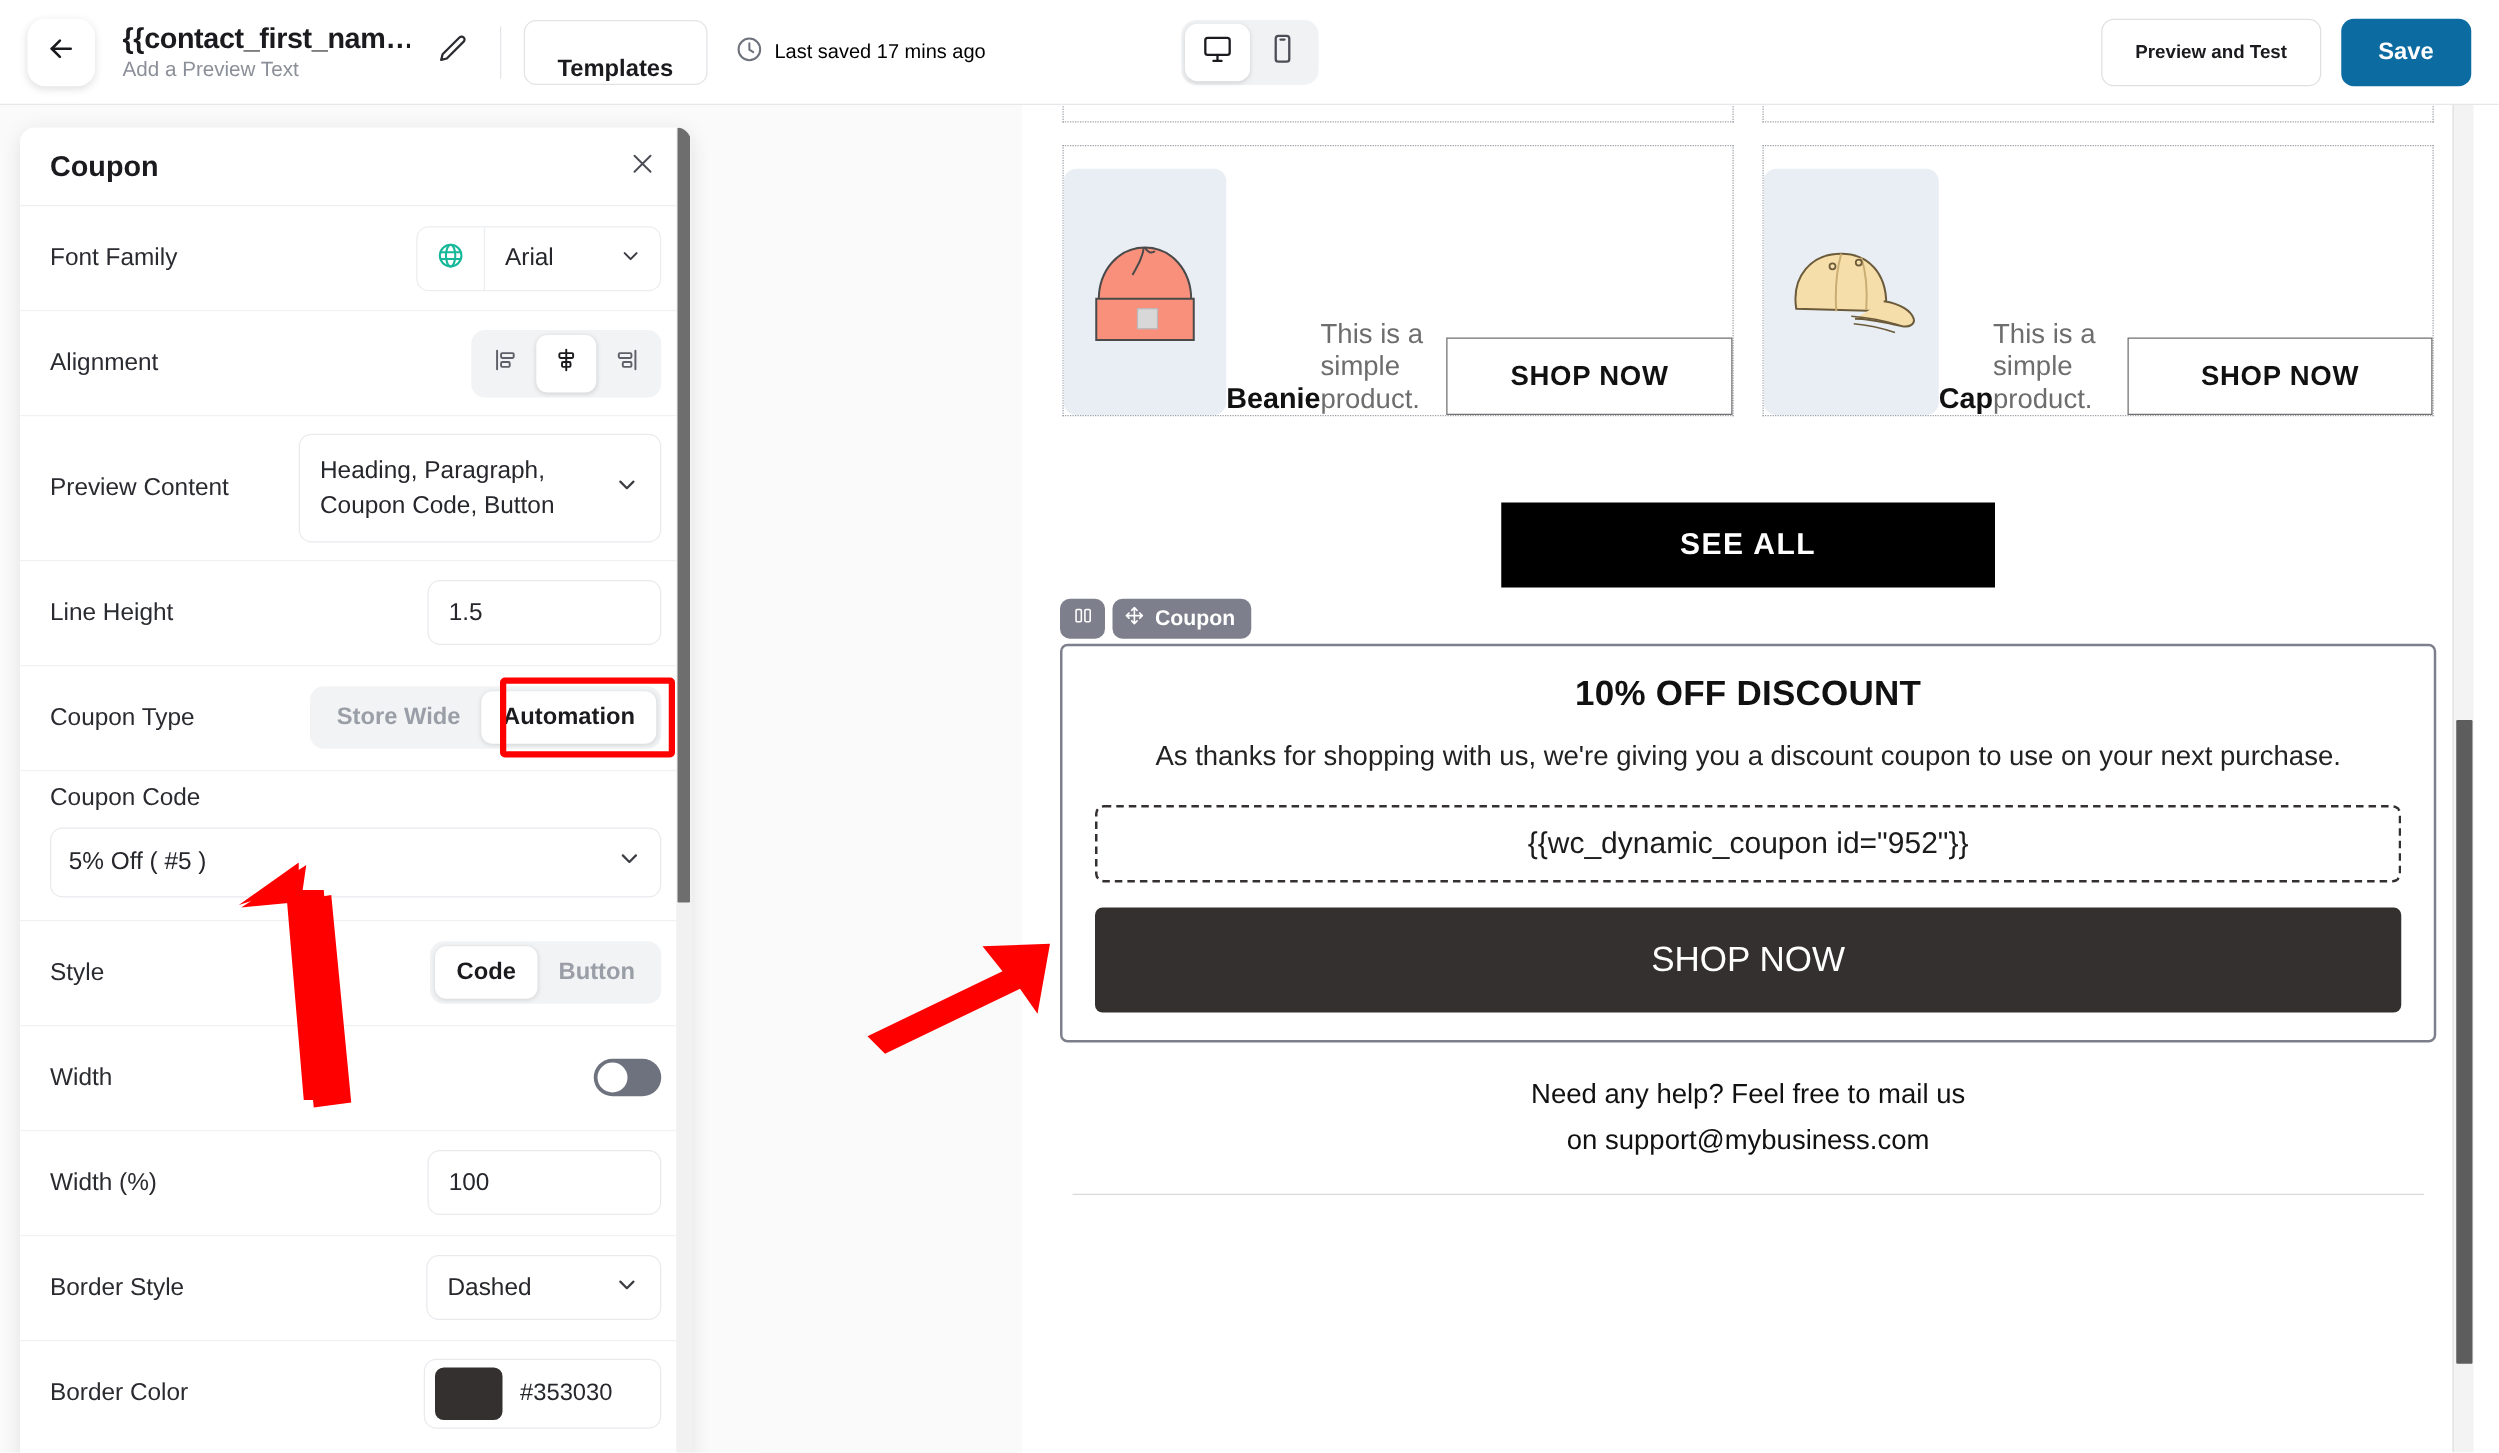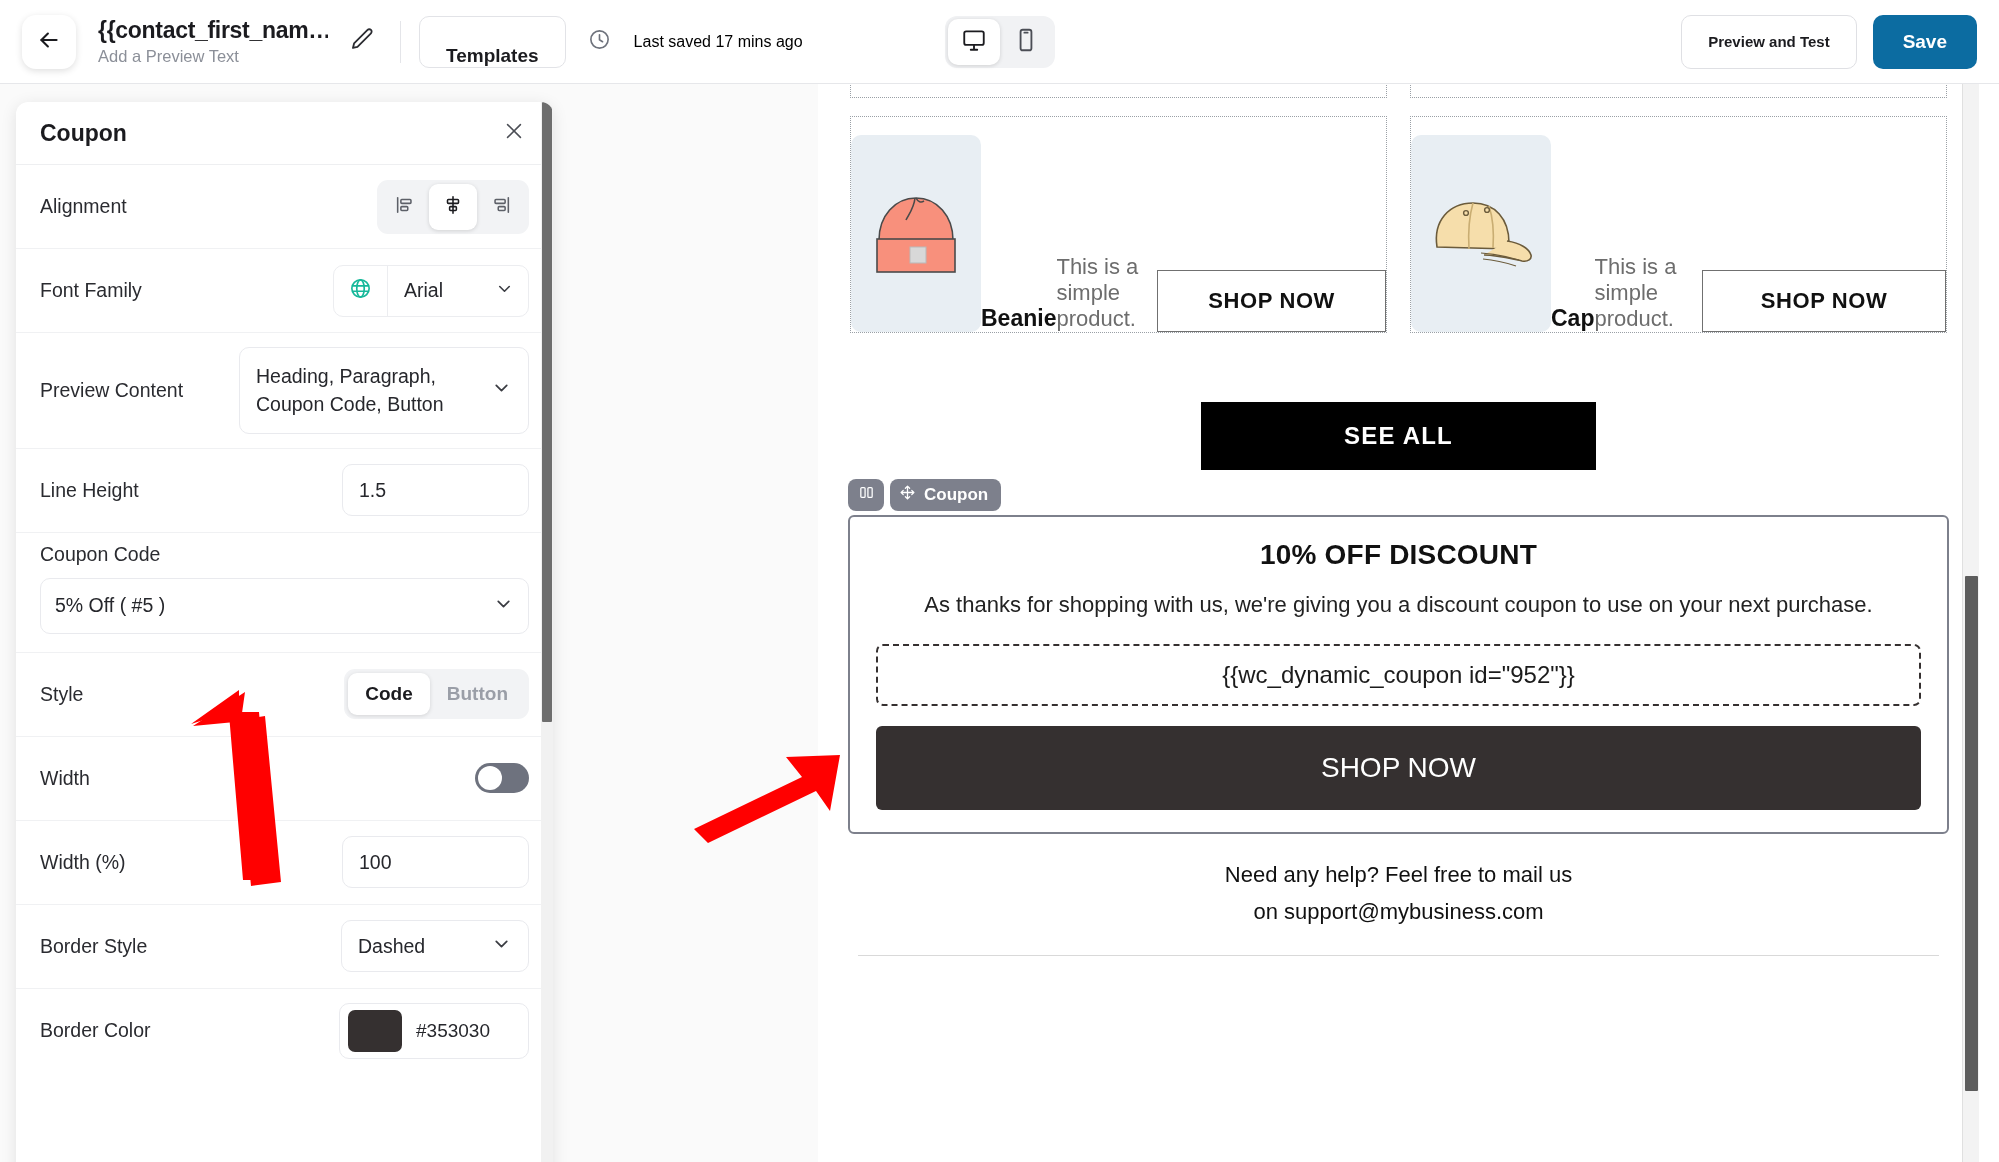--- a/index.html
+++ b/index.html
@@ -25,21 +25,21 @@
   .title-block { margin-left: 22px; display: flex; flex-direction: column; justify-content: center; width: 230px; }
   .title-main { font-size: 23px; font-weight: 700; color: #1b1b1f; letter-spacing: -.3px; white-space: nowrap; overflow: hidden; }
   .title-sub { font-size: 16.5px; color: #8b8f98; margin-top: 3px; }
   .pencil-btn { margin-left: 14px; width: 40px; height: 40px; display: flex; align-items: center; justify-content: center; cursor: pointer; }
   .vdiv { width: 1px; height: 42px; background: #e4e5e9; margin: 0 18px; }
   .templates-btn {
     height: 52px; padding: 0 26px; border: 1px solid #e2e3e7; border-radius: 10px;
     background: #fff; font-size: 19px; font-weight: 700; color: #1b1b1f;
     display: flex; align-items: flex-end; cursor: pointer;
   }
-  .saved { display: flex; align-items: center; gap: 23px; margin-left: 22px; }
+  .saved { display: flex; align-items: center; gap: 9px; margin-left: 22px; }
   .device-group {
     position: absolute; left: 50%; transform: translateX(-50%);
     display: flex; align-items: center; background: #f1f2f4; border-radius: 12px; padding: 3px;
   }
   .device-btn { width: 52px; height: 46px; border-radius: 10px; display: flex; align-items: center; justify-content: center; cursor: pointer; }
   .device-btn.active { background: #ffffff; box-shadow: 0 1px 4px rgba(0,0,0,.14); }
   .topright { margin-left: auto; display: flex; align-items: center; gap: 16px; margin-right: 22px; }
   .preview-btn {
     height: 54px; padding: 0 26px; border: 1px solid #dfe0e4; border-radius: 10px; background: #fff;
     font-size: 15px; font-weight: 700; color: #1b1b1f; display: flex; align-items: center; cursor: pointer;
@@ -258,20 +258,43 @@
       <div class="close-x">
         <span>
           <svg width="22" height="22" viewBox="0 0 24 24" fill="none" stroke="#4b4e55" stroke-width="1.7" stroke-linecap="round">
             <path d="M5 5l14 14M19 5L5 19"></path>
           </svg>
         </span>
       </div>
     </div>
 
     <div class="row">
+      <div class="row-label">Font Family</div>
+      <div class="font-field">
+        <div class="font-globe">
+          <span>
+            <svg width="25" height="25" viewBox="0 0 24 24" fill="none" stroke="#17b89a" stroke-width="1.6">
+              <circle cx="12" cy="12" r="8.3"></circle>
+                <ellipse cx="12" cy="12" rx="3.6" ry="8.3"></ellipse>
+                <path d="M3.8 9.4h16.4M3.8 14.6h16.4"></path>
+            </svg>
+          </span>
+        </div>
+        <div class="font-name">Arial</div>
+        <div class="font-caret">
+          <span>
+            <svg width="19" height="19" viewBox="0 0 24 24" fill="none" stroke="#3a3c42" stroke-width="2" stroke-linecap="round" stroke-linejoin="round">
+                <path d="M6 9.5l6 6 6-6"></path>
+              </svg>
+          </span>
+        </div>
+      </div>
+    </div>
+
+    <div class="row">
       <div class="row-label">Alignment</div>
       <div class="seg">
         <div class="seg-item">
           <span>
             <svg width="22" height="22" viewBox="0 0 24 24" fill="none" stroke="#5d6068" stroke-width="1.7" stroke-linecap="round">
               <path d="M4 4v16"></path>
                 <rect x="7.5" y="6" width="11" height="4.2" rx="1"></rect>
                 <rect x="7.5" y="13.8" width="7.5" height="4.2" rx="1"></rect>
             </svg>
           </span>
@@ -290,62 +313,47 @@
             <svg width="22" height="22" viewBox="0 0 24 24" fill="none" stroke="#5d6068" stroke-width="1.7" stroke-linecap="round">
               <path d="M20 4v16"></path>
                 <rect x="5.5" y="6" width="11" height="4.2" rx="1"></rect>
                 <rect x="9" y="13.8" width="7.5" height="4.2" rx="1"></rect>
             </svg>
           </span>
         </div>
       </div>
     </div>
 
-    <div class="row">
-      <div class="row-label">Font Family</div>
-      <div class="font-field">
-        <div class="font-globe">
-          <span>
-            <svg width="25" height="25" viewBox="0 0 24 24" fill="none" stroke="#17b89a" stroke-width="1.6">
-              <circle cx="12" cy="12" r="8.3"></circle>
-                <ellipse cx="12" cy="12" rx="3.6" ry="8.3"></ellipse>
-                <path d="M3.8 9.4h16.4M3.8 14.6h16.4"></path>
-            </svg>
-          </span>
-        </div>
-        <div class="font-name">Arial</div>
-        <div class="font-caret">
-          <span>
-            <svg width="19" height="19" viewBox="0 0 24 24" fill="none" stroke="#3a3c42" stroke-width="2" stroke-linecap="round" stroke-linejoin="round">
-                <path d="M6 9.5l6 6 6-6"></path>
-              </svg>
-          </span>
-        </div>
-      </div>
-    </div>
-
     <div class="row tall">
       <div class="row-label">Preview Content</div>
       <div class="field pc-field">
         <div class="pc-text">Heading, Paragraph, Coupon Code, Button</div>
         <span>
           <svg width="21" height="21" viewBox="0 0 24 24" fill="none" stroke="#3a3c42" stroke-width="2" stroke-linecap="round" stroke-linejoin="round">
               <path d="M6 9.5l6 6 6-6"></path>
             </svg>
         </span>
       </div>
     </div>
 
     <div class="row">
       <div class="row-label">Line Height</div>
       <div class="field input-box">
         <span>1.5</span>
       </div>
     </div>
 
+    <div class="row" style="position:relative;">
+      <div class="row-label">Coupon Type</div>
+      <div class="seg-txt">
+        <div class="opt">Store Wide</div>
+        <div class="opt active">Automation</div>
+      </div>
+      <div class="redbox" style="right:13px; top:9px; width:140px; height:64px;"></div>
+    </div>
 
     <div class="coupon-code-block">
       <div class="cc-label">Coupon Code</div>
       <div class="field cc-select">
         <span>5% Off ( #5 )</span>
         <span>
           <svg width="21" height="21" viewBox="0 0 24 24" fill="none" stroke="#3a3c42" stroke-width="2" stroke-linecap="round" stroke-linejoin="round">
               <path d="M6 9.5l6 6 6-6"></path>
             </svg>
         </span>

